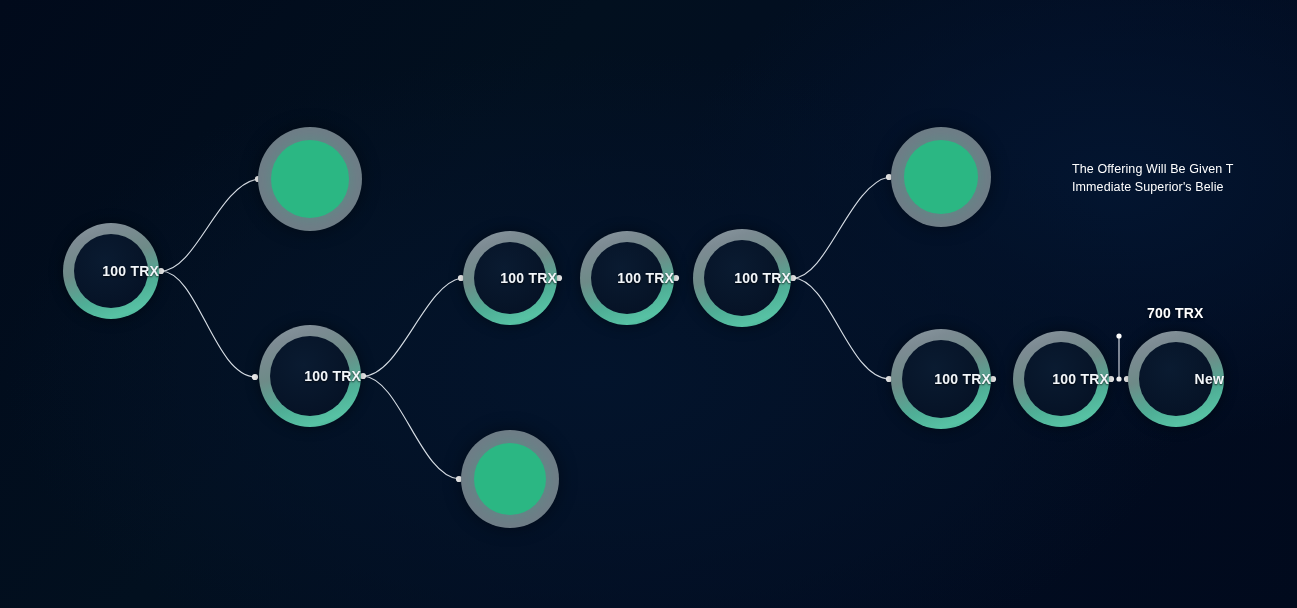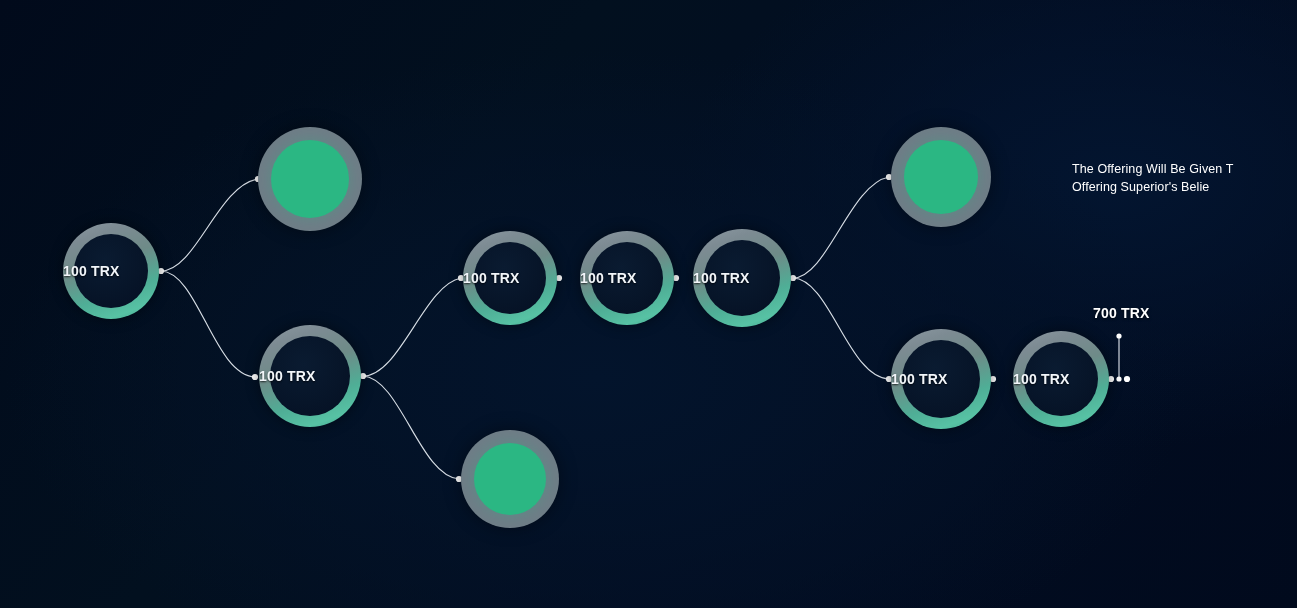--- a/index.html
+++ b/index.html
@@ -12,21 +12,21 @@
     position:relative;width:1297px;height:608px;overflow:hidden;
     background:
       radial-gradient(ellipse 760px 420px at 46% 62%, #03142c 0%, rgba(3,18,40,0.55) 52%, rgba(2,11,28,0) 78%),
       radial-gradient(ellipse 620px 380px at 86% 30%, #031530 0%, rgba(3,18,42,0) 70%),
       linear-gradient(128deg, #010a1b 0%, #02101f 34%, #020d22 62%, #010a1d 100%);
   }
   #wires{position:absolute;inset:0;width:1297px;height:608px;}
 
   .node{
     position:absolute;border-radius:50%;
-    display:flex;align-items:center;justify-content:flex-start;
+    display:flex;align-items:center;justify-content:flex-end;
     box-sizing:border-box;
   }
   
   .node.trx{
     background:
       linear-gradient(160deg,#8d9aa3 0%, #7d8b93 18%, #6e8b88 42%, #4fae96 68%, #57c2a4 86%, #3e9c86 100%);
     filter:drop-shadow(0 0 7px rgba(0,0,0,0.45));
   }
   .node.trx::before{
     content:"";position:absolute;border-radius:50%;
@@ -138,21 +138,24 @@
     </div>
   <div class="node green" style="left:891px; top:127px; width:100px; height:100px;">
       <span class="label"></span>
     </div>
   <div class="node trx" style="left:891px; top:329px; width:100px; height:100px;">
       <span class="label">100 TRX</span>
     </div>
   <div class="node trx" style="left:1013px;top:331px; width:96px;  height:96px;">
       <span class="label">100 TRX</span>
     </div>
+  <div class="node trx" style="left:1128px;top:331px; width:96px;  height:96px;">
+      <span class="label">New</span>
+    </div>
 
-  <div class="vlabel" style="left:1093px; top:305px;">700 TRX</div>
+  <div class="vlabel" style="left:1147px; top:305px;">700 TRX</div>
 
   <div class="note" style="left:1072px; top:160px;">
     <div>The Offering Will Be Given T</div>
-    <div>Offering Superior's Belie</div>
+    <div>Immediate Superior's Belie</div>
   </div>
 
 </div>
 
 </body></html>

